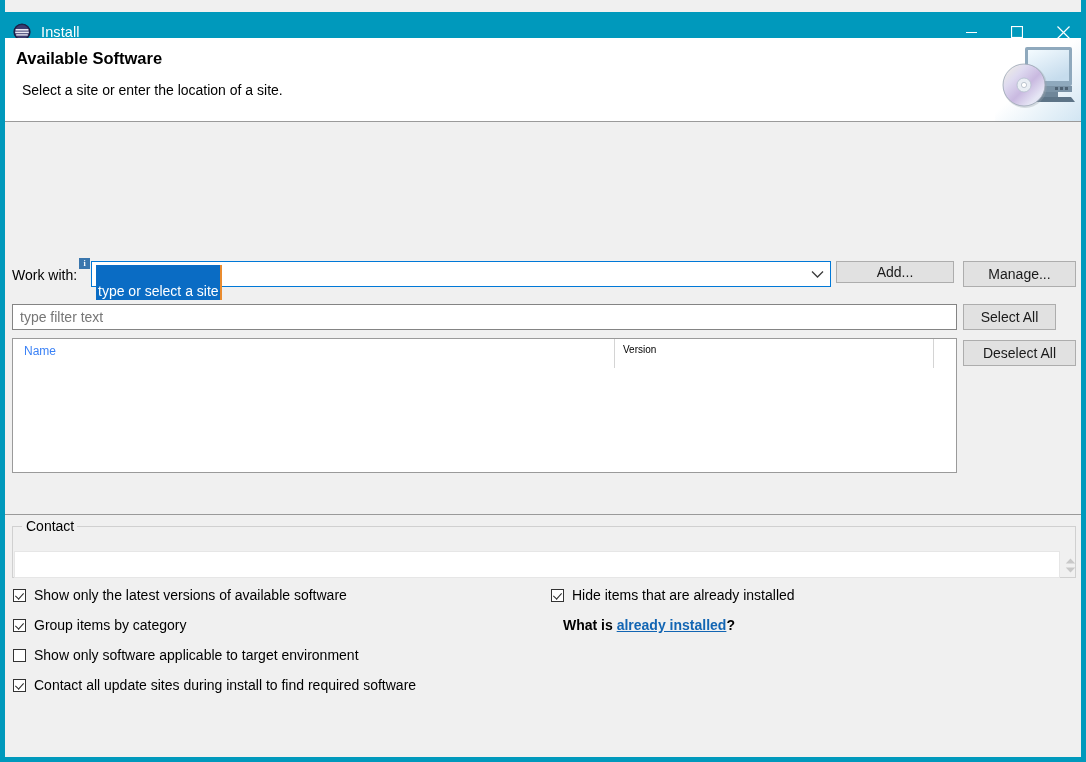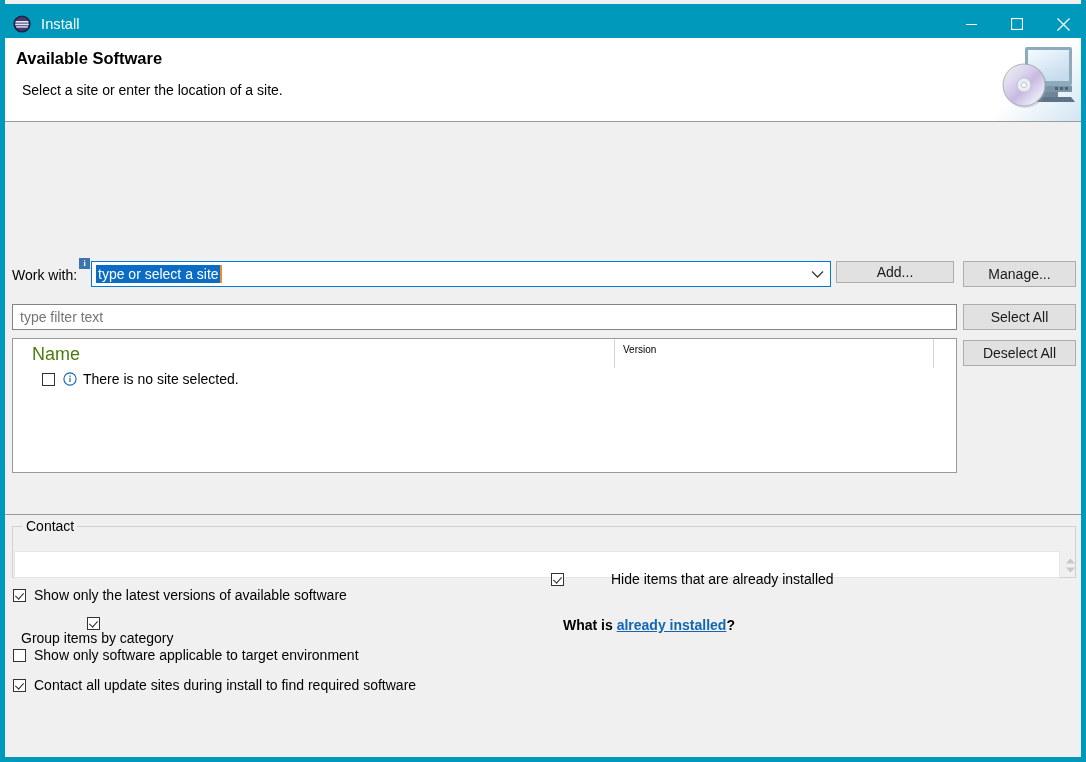--- a/index.html
+++ b/index.html
@@ -18,21 +18,21 @@
     overflow: hidden;
     background: #f0f0f0;
     box-sizing: border-box;
     border-left: 5px solid #0099bc;
     border-right: 5px solid #0099bc;
     border-bottom: 5px solid #0099bc;
   }
   
   #titlebar {
     position: absolute;
-    left: -5px; top: 4px;
+    left: -5px; top: 12px;
     width: 1086px;
     height: 40px;
     background: #0099bc;
     display: flex;
     align-items: center;
   }
   #titlebar-icon {
     margin-left: 13px;
     width: 18px; height: 18px;
     position: relative;
@@ -119,21 +119,21 @@
     box-sizing: border-box;
   }
   #combo-text {
     position: absolute;
     left: 4px; top: 3px;
     height: 18px;
     line-height: 18px;
     background: #0a6cc4;
     color: #ffffff;
     font-size: 14px;
-    padding: 0 1px 0 2px;
+    padding: 17px 1px 0 2px;
     border-right: 2px solid #e98b2f;
   }
   #combo-arrow {
     position: absolute;
     right: 6px; top: 0; bottom: 0;
     display: flex; align-items: center;
   }
   .btn {
     position: absolute;
     background: #e1e1e1;
@@ -141,21 +141,21 @@
     box-sizing: border-box;
     font-size: 14px;
     color: #1a1a1a;
     display: flex;
     align-items: center;
     justify-content: center;
     font-family: "Liberation Sans", sans-serif;
   }
   #btn-add   { left: 831px; top: 139px; width: 118px; height: 22px; }
   #btn-manage{ left: 958px; top: 139px; width: 113px; height: 26px; }
-  #btn-selectall   { left: 958px; top: 182px; width: 113px; height: 26px; }
+  #btn-selectall   { left: 958px; top: 182px; width: 93px; height: 26px; }
   #btn-deselectall { left: 958px; top: 218px; width: 113px; height: 26px; }
   
   #filter {
     position: absolute;
     left: 7px; top: 182px;
     width: 945px; height: 26px;
     background: #ffffff;
     border: 1px solid #848484;
     box-sizing: border-box;
   }
@@ -169,22 +169,22 @@
   #table {
     position: absolute;
     left: 7px; top: 216px;
     width: 945px; height: 135px;
     background: #ffffff;
     border: 1px solid #9a9a9a;
     box-sizing: border-box;
   }
   #th-name {
     position: absolute;
-    left: 19px; top: 5px;
-    font-size: 18px; color: #4d7c0f;
+    left: 11px; top: 5px;
+    font-size: 12px; color: #3b82f6;
   }
   #col-divider-1 {
     position: absolute;
     left: 601px; top: 0px;
     width: 1px; height: 29px;
     background: #d4d4d4;
   }
   #th-version {
     position: absolute;
     left: 610px; top: 5px;
@@ -288,24 +288,24 @@
   .optrow {
     position: absolute;
     display: flex;
     align-items: center;
     font-size: 14px;
     color: #000;
     white-space: nowrap;
   }
   .optrow .lbl { margin-left: 8px; }
   #opt1 { left: 8px; top: 465px; }
-  #opt2 { left: 8px; top: 495px; flex-direction: column; }
+  #opt2 { left: 8px; top: 495px; }
   #opt3 { left: 8px; top: 525px; }
   #opt4 { left: 8px; top: 555px; }
-  #opt5 { left: 546px; top: 449px; gap: 39px; }
+  #opt5 { left: 546px; top: 465px; }
   #whatis {
     position: absolute;
     left: 558px; top: 495px;
     font-size: 14px;
     color: #000;
     white-space: nowrap;
     font-weight: bold;
   }
   #whatis a {
     color: #1265b3;
@@ -408,31 +408,20 @@
     <div id="filter">
       <div id="filter-placeholder">type filter text</div>
     </div>
 
     <div id="table">
       <div id="th-name">Name</div>
       <div id="col-divider-1"></div>
       <div id="th-version">Version</div>
       <div id="col-divider-2"></div>
 
-      <div id="table-row">
-        <div class="cb" id="row-checkbox"></div>
-        <div id="row-info-icon">
-          <svg width="14" height="14" viewBox="0 0 14 14">
-            <circle cx="7" cy="7" r="6.1" fill="#ffffff" stroke="#1265b3" stroke-width="1.1"></circle>
-            <rect x="6.4" y="5.8" width="1.2" height="4.3" fill="#1265b3"></rect>
-            <rect x="6.4" y="3.5" width="1.2" height="1.5" fill="#1265b3"></rect>
-          </svg>
-        </div>
-        <div id="row-label">There is no site selected.</div>
-      </div>
     </div>
 
     <div class="btn" id="btn-selectall">Select All</div>
     <div class="btn" id="btn-deselectall">Deselect All</div>
 
     <div id="separator-details"></div>
     <div id="details-group"></div>
     <div id="details-top-left"></div>
     <div id="details-top-right"></div>
     <div id="details-legend">Contact</div>

